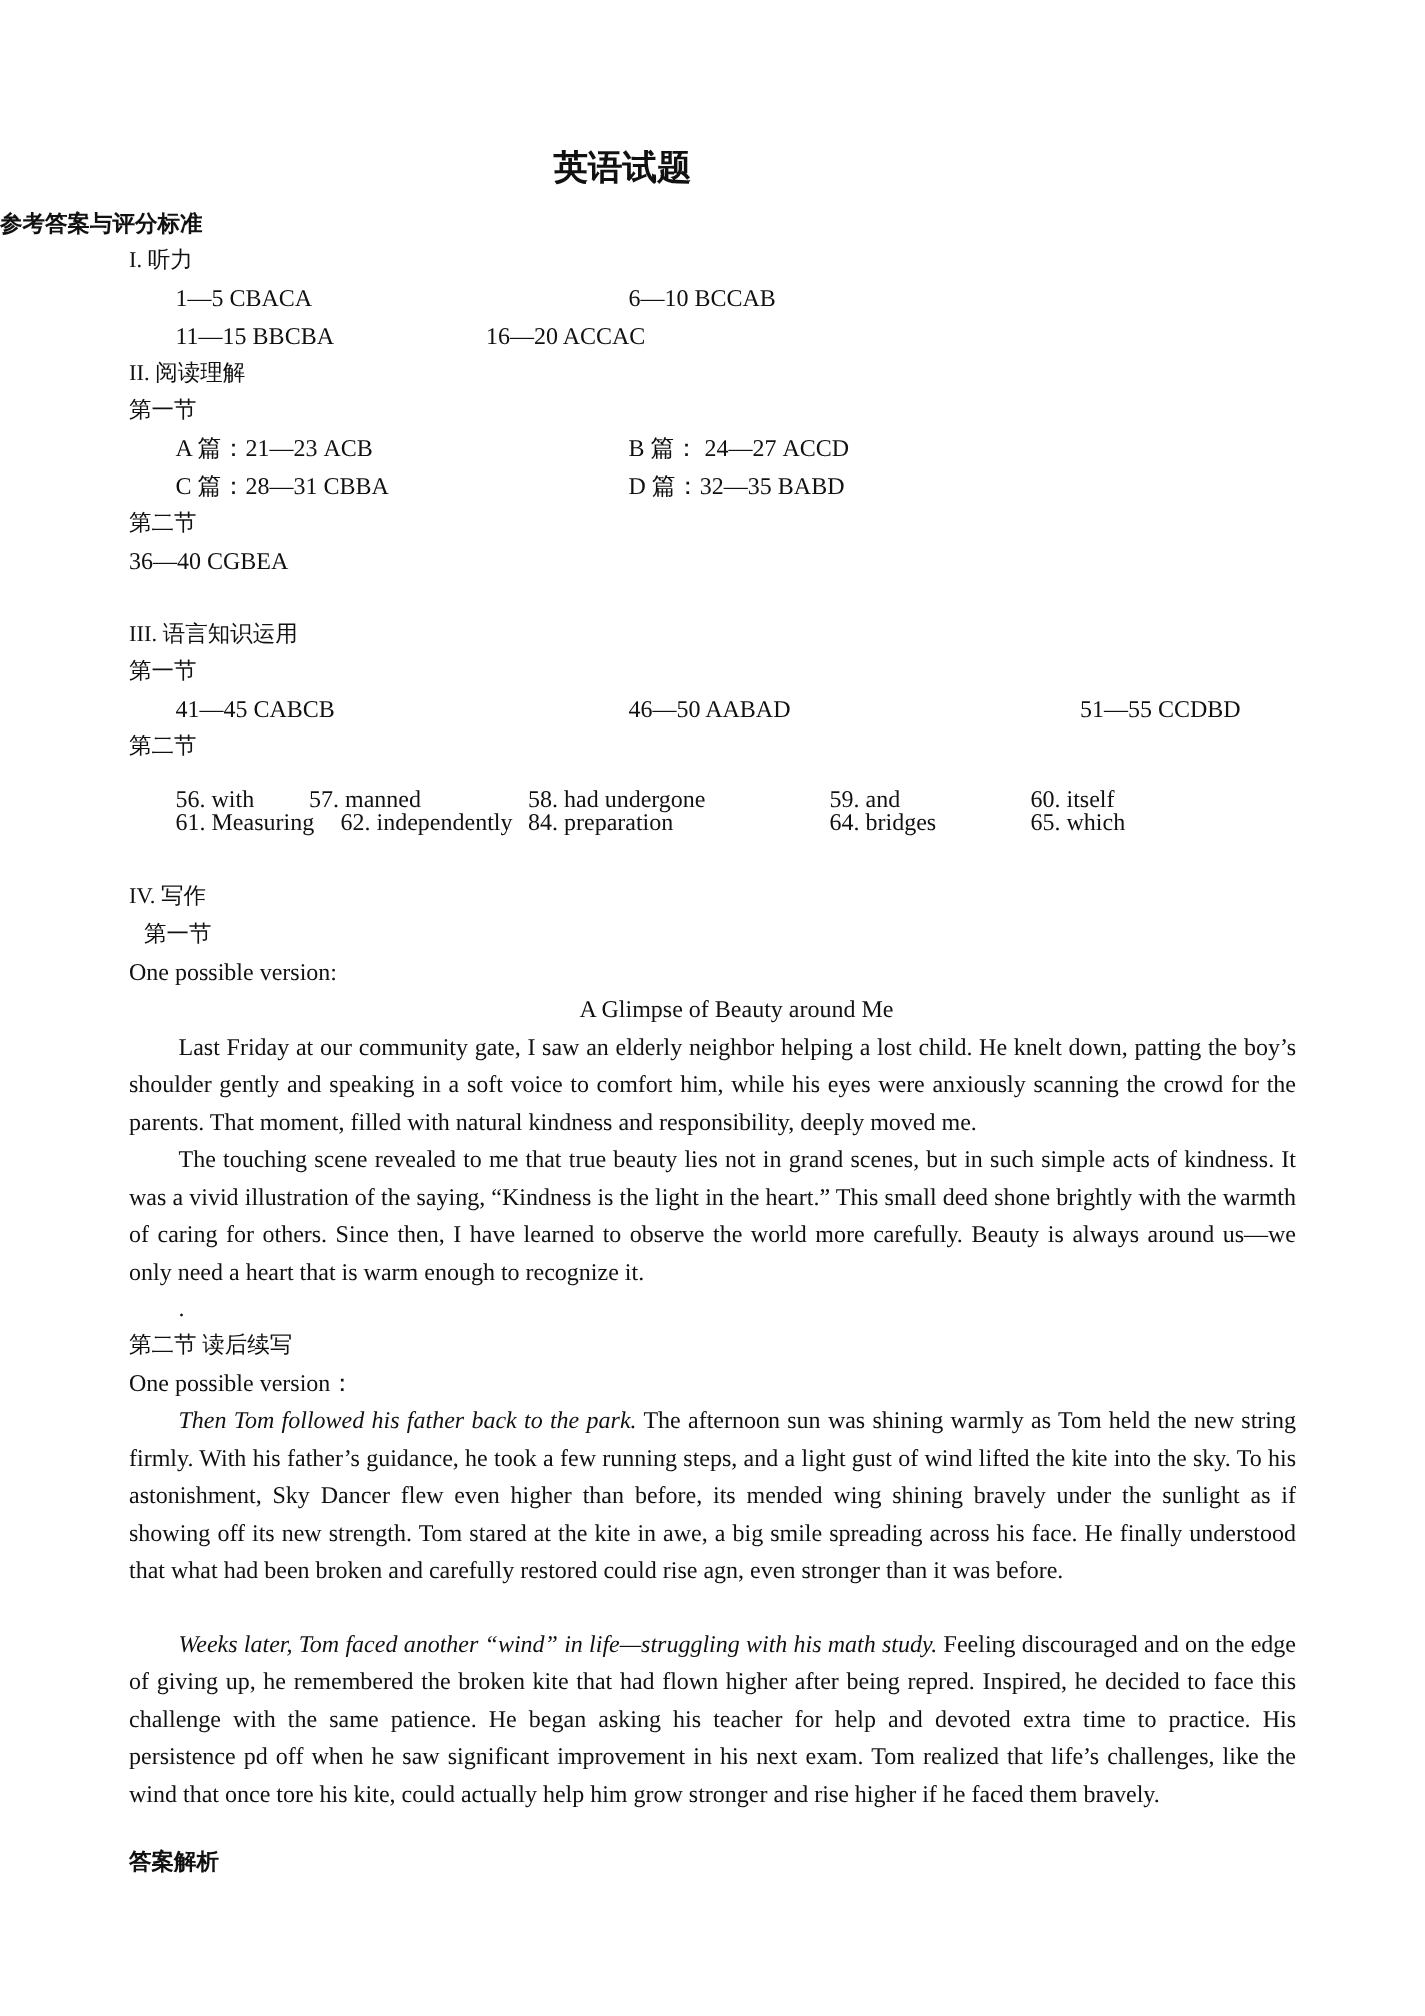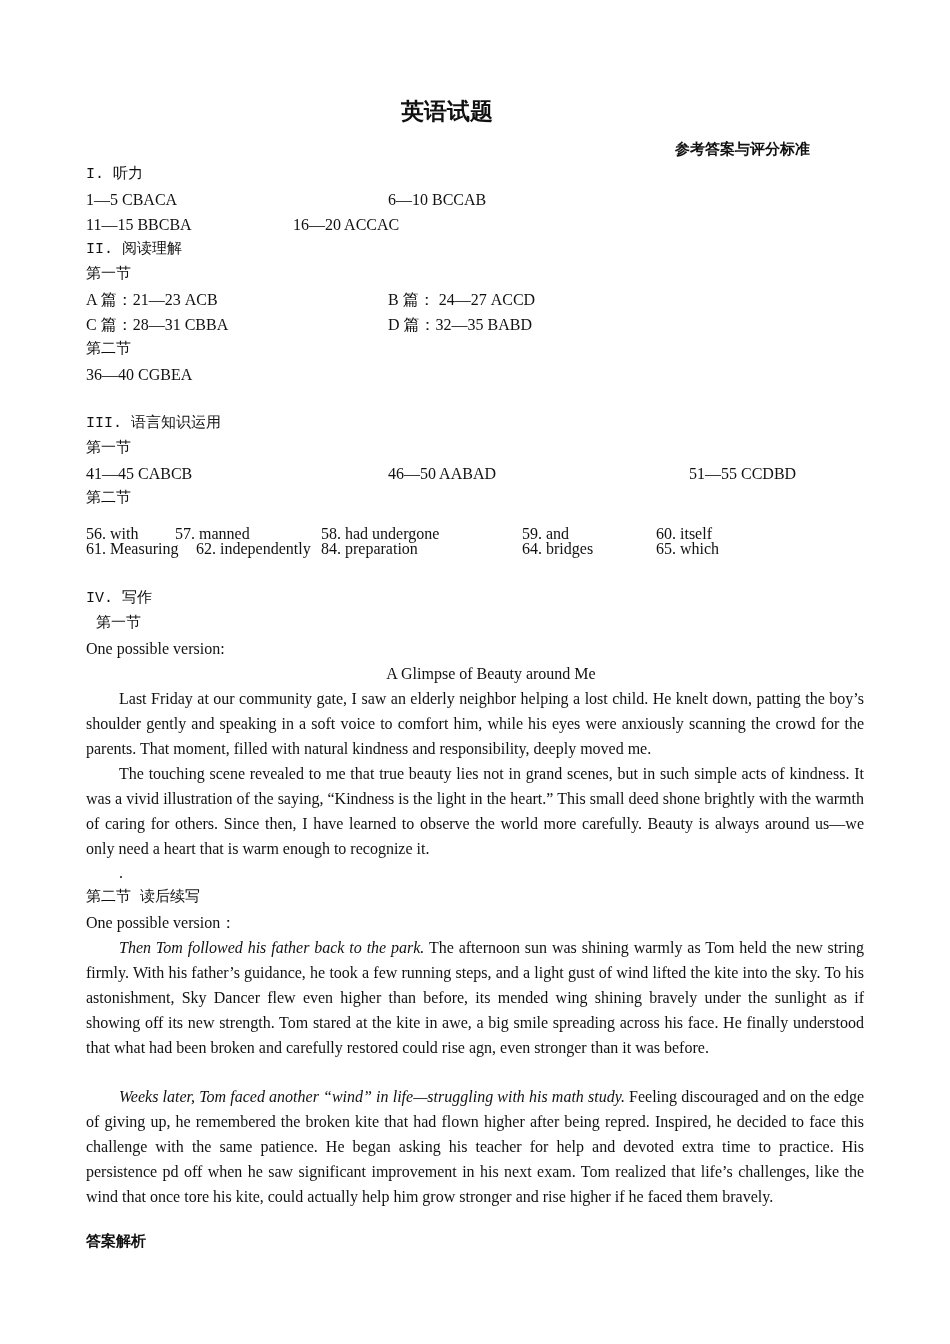--- a/index.html
+++ b/index.html
@@ -4,29 +4,29 @@
 <style>
   html, body { margin: 0; padding: 0; background: #ffffff; }
   body {
     width: 950px; height: 1344px; position: relative; overflow: hidden;
     font-family: "Liberation Serif", "DejaVu Serif", serif;
     color: #111; font-size: 16px;
   }
   .page { position: absolute; left: 86px; top: 0; width: 778px; }
   .title {
     position: absolute; top: 96px; left: 0; width: 830px; text-align: center;
-    font-family: "DejaVu Sans", sans-serif; font-weight: bold; font-size: 23px; padding-left: 32px;
+    font-family: "DejaVu Sans", sans-serif; font-weight: bold; font-size: 23px;
   }
   .subtitle {
-    position: absolute; top: 140px; left: 0; width: 810px; text-align: right;
+    position: absolute; top: 140px; left: 0; width: 810px; text-align: left;
     font-family: "DejaVu Sans", sans-serif; font-weight: bold; font-size: 15px;
   }
   .line { position: absolute; left: 0; height: 25px; line-height: 25px; white-space: nowrap; }
-  .cn { font-family: Liberation Mono, monospace; font-size: 15px; }
-  .cell { position: absolute; top: 0; white-space: nowrap; }
+  .cn { font-family: Liberation Serif, serif; font-size: 15px; }
+  .cell { position: absolute; top: 0; white-space: nowrap; margin-left: 31px; }
   .bold { font-weight: normal; }
   .para {
     position: absolute; left: 0; width: 778px; line-height: 25px;
     text-align: justify; text-indent: 33px;
   }
   .para i { font-style: italic; }
   .foot {
     position: absolute; top: 1232px; left: 0; width: 778px; 
     font-family: "DejaVu Sans", sans-serif; font-weight: bold; font-size: 15px;
   }

